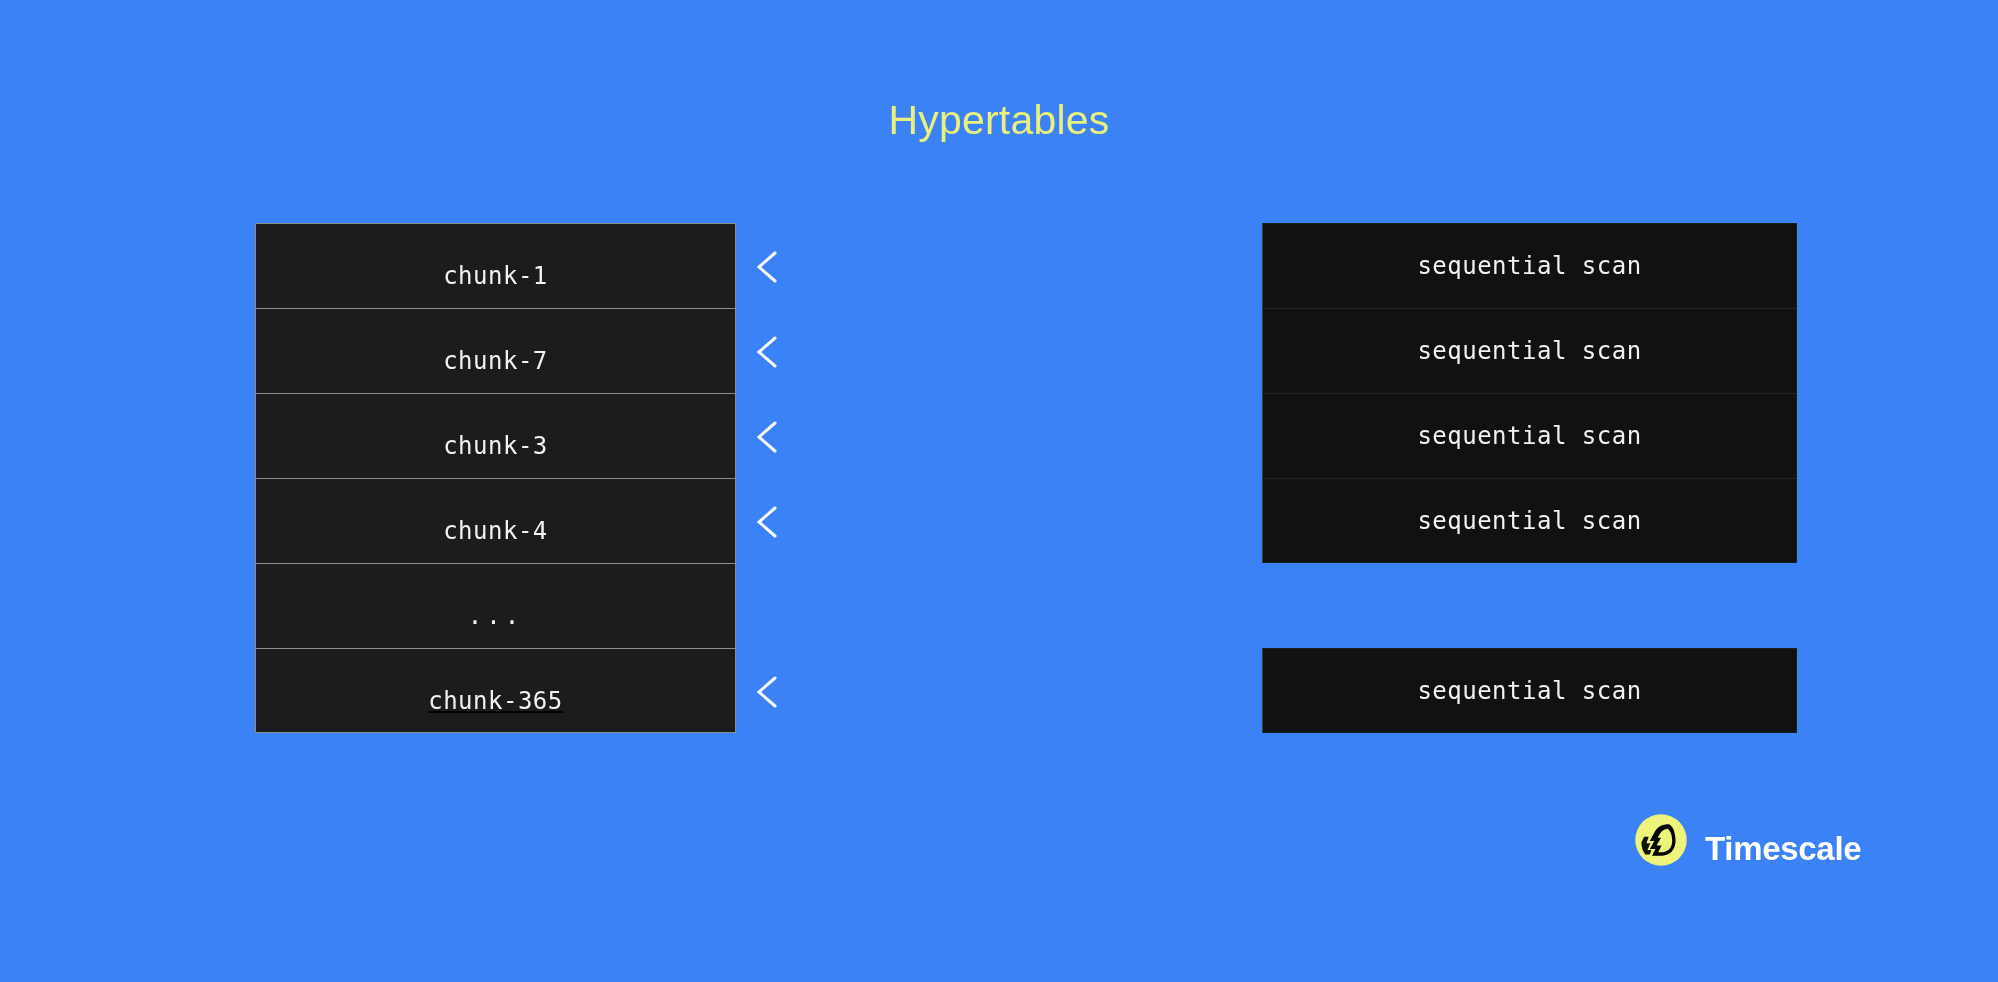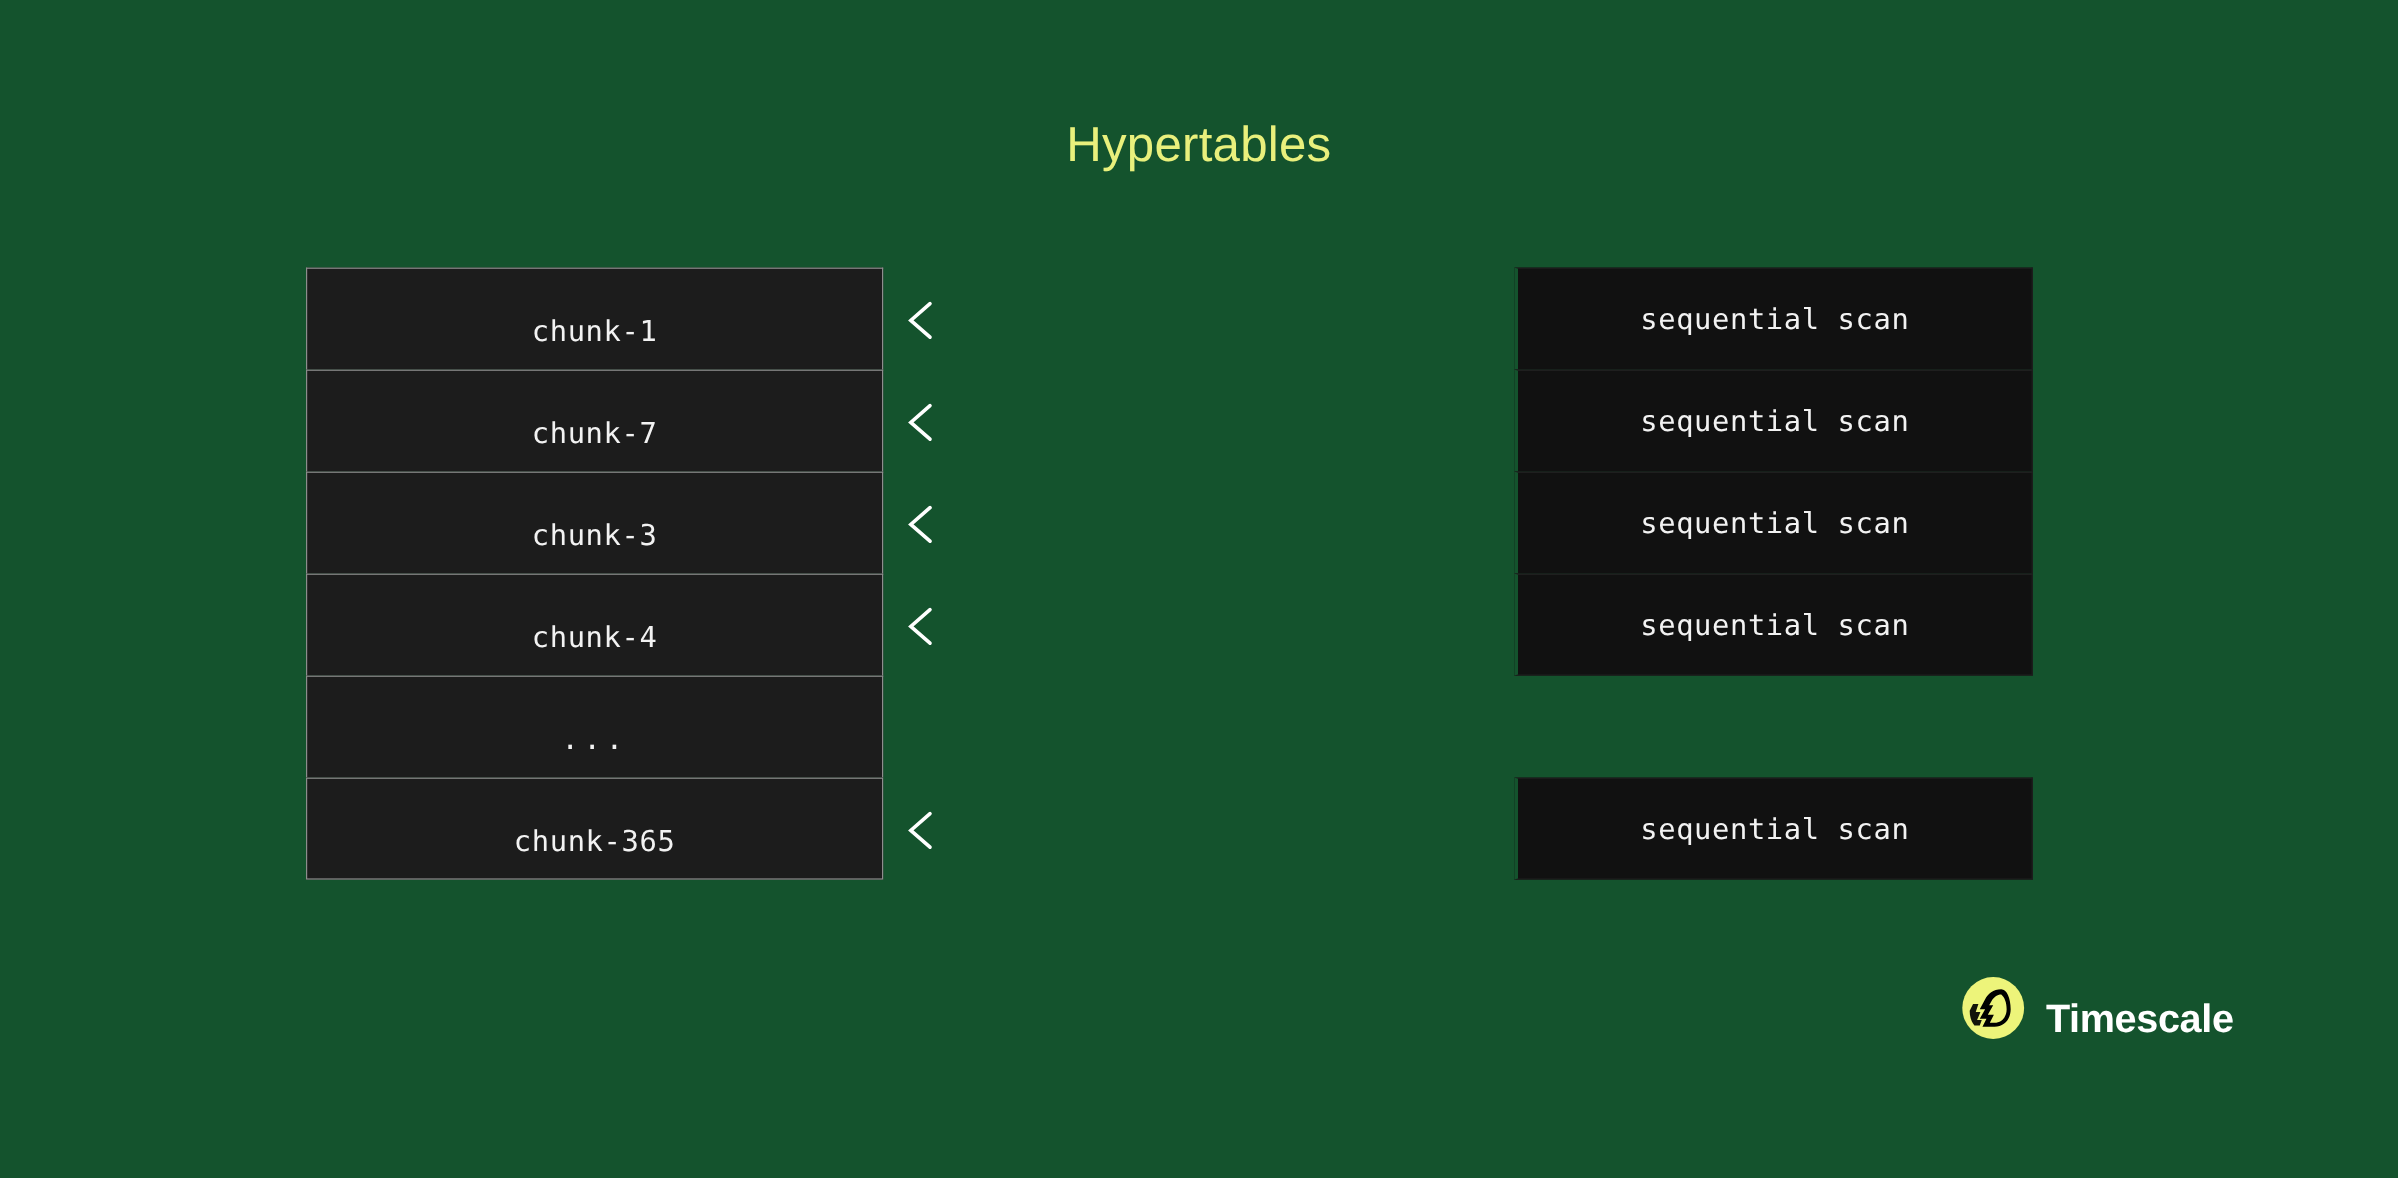--- a/index.html
+++ b/index.html
@@ -13,21 +13,21 @@
     overflow: hidden;
     font-family: "Liberation Sans", sans-serif;
     position: relative;
   }
 
   #slide {
     position: absolute;
     left: 0; top: 0;
     width: 1998px;
     height: 982px;
-    background: #14532d;
+    background: #3b82f6;
   }
 
   
   #title {
     position: absolute;
     left: 0;
     top: 97px;
     width: 1998px;
     text-align: center;
     font-size: 41px;
@@ -53,20 +53,21 @@
     width: 481px;
     background: #1c1c1c;
     border: 1px solid #8d8d8d;
     border-bottom: none;
     display: flex;
     align-items: center;
     justify-content: center;
   }
   .chunk-row:last-child {
     border-bottom: 1px solid #8d8d8d;
+    text-decoration: underline;
   }
   .chunk-label {
     font-family: "DejaVu Sans Mono", monospace;
     font-size: 24px;
     color: #f2f2f2;
     letter-spacing: 0.5px;
     white-space: pre;
     margin-top: 20px;
   }
   .chunk-label.ellipsis {
@@ -88,24 +89,24 @@
     width: 478px;
     box-sizing: border-box;
   }
   #scan-group-top { top: 0px; height: 340px; }
   #scan-group-last { top: 425px; height: 85px; }
 
   .scan-row {
     position: relative;
     box-sizing: border-box;
     height: 85px;
-    width: 432px;
+    width: 535px;
     background: #111111;
     border-top: 1px solid #242424;
-    border-left: 3px solid #14532d;
+    border-left: 1px solid #14532d;
     border-right: 1px solid #1e1e1e;
     display: flex;
     align-items: center;
     justify-content: center;
   }
   .scan-row:first-child { border-top: 1px solid #1e1e1e; }
   .scan-row:last-child { border-bottom: 1px solid #1e1e1e; }
   .scan-label {
     font-family: "DejaVu Sans Mono", monospace;
     font-size: 24px;

